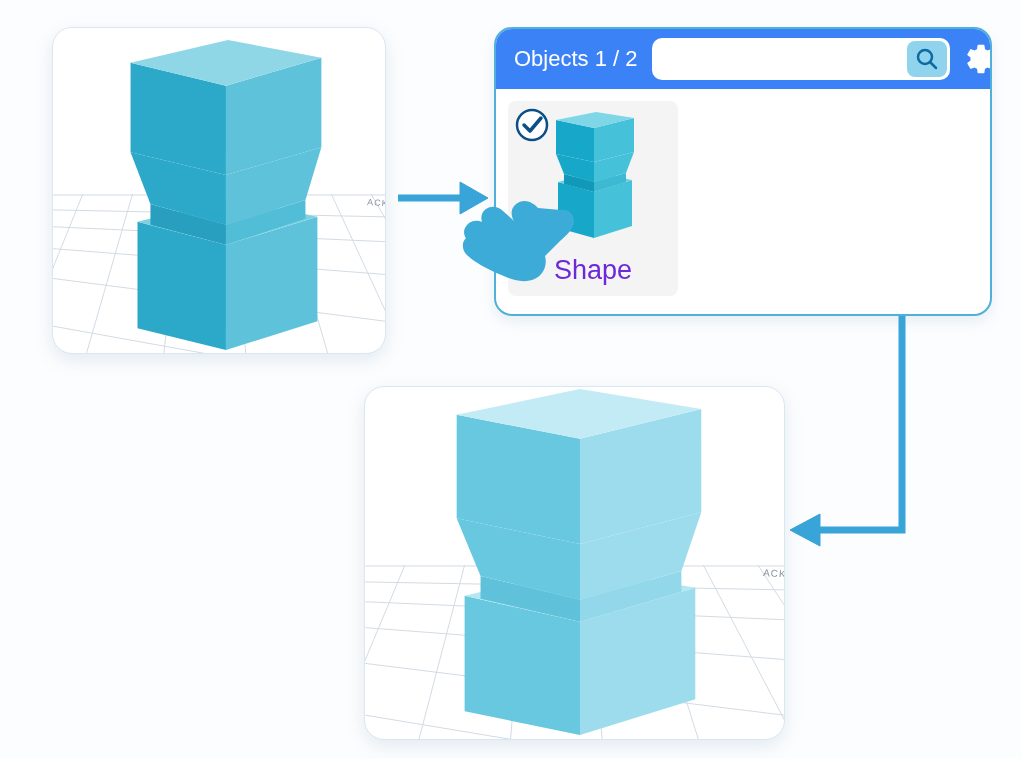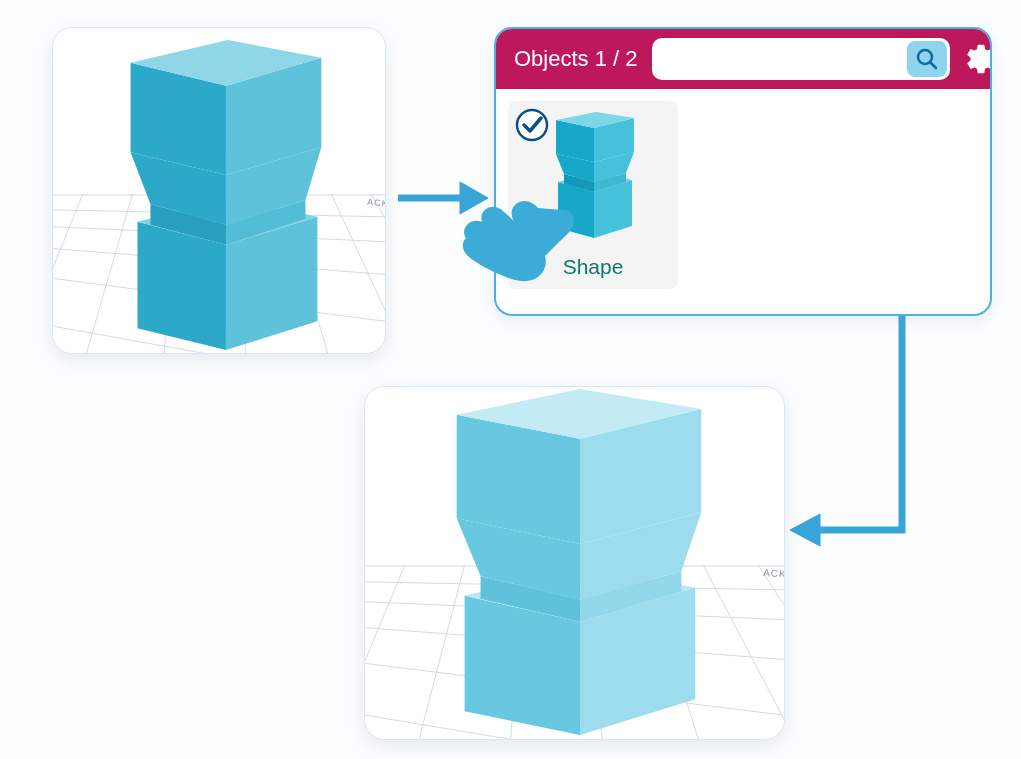--- a/index.html
+++ b/index.html
@@ -34,21 +34,21 @@
     top: 27px; left: 494px;
     width: 498px; height: 289px;
     background: #fff;
     border: 2px solid #4fb1d9;
     border-radius: 18px;
     overflow: hidden;
     box-shadow: 0 6px 14px rgba(80,130,170,0.12);
   }
   .obj-header {
     height: 60px;
-    background: #be185d;
+    background: #3b82f6;
     display: flex;
     align-items: center;
     padding: 0 12px 0 18px;
     gap: 14px;
   }
   .obj-title {
     color: #fff;
     font-size: 22px;
     font-weight: 400;
     white-space: nowrap;
@@ -104,22 +104,22 @@
   .obj-item-check {
     position: absolute;
     top: 6px; left: 6px;
     width: 36px; height: 36px;
   }
   .obj-thumb {
     width: 100%; height: 148px;
     display: flex; align-items: center; justify-content: center;
   }
   .obj-caption {
-    color: #0f766e;
-    font-size: 21px;
+    color: #6d28d9;
+    font-size: 27px;
     padding: 6px 0 10px 0;
   }
   .hand-cursor {
     position: absolute;
     top: 186px; left: 452px;
     width: 140px; height: 120px;
     pointer-events: none;
   }
 
   

